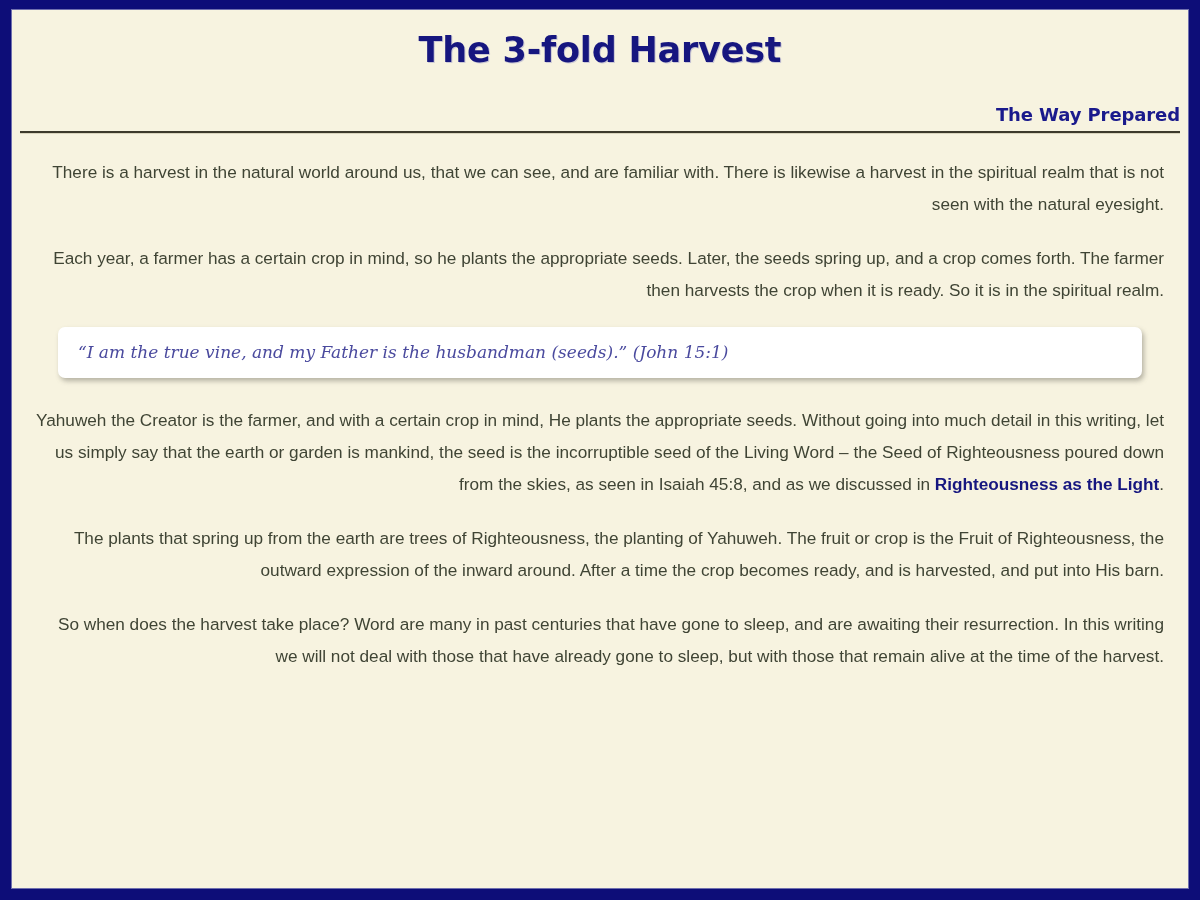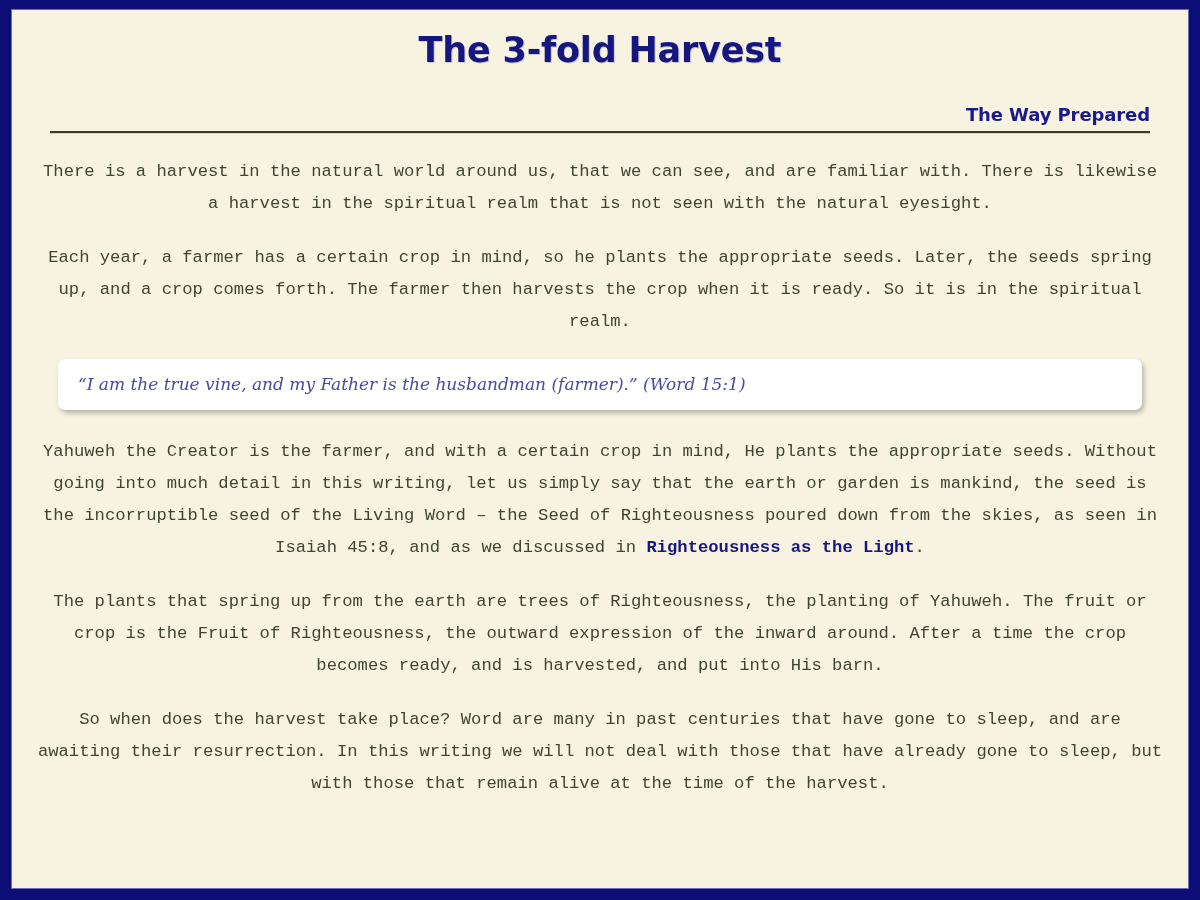--- a/index.html
+++ b/index.html
@@ -34,21 +34,21 @@
     height: 100%;
     background: #f7f3e0;
     box-sizing: border-box;
     padding: 0;
     box-shadow: 0 0 0 1px #6f6fae;
     overflow: hidden;
   }
 
   
   #doc-header {
-    padding: 0 38px;
+    padding: 0 8px;
   }
 
   #page-title {
     margin: 0;
     padding-top: 20px;
     text-align: center;
     font-family: "DejaVu Sans", sans-serif;
     font-size: 35px;
     font-weight: bold;
     color: #16167f;
@@ -76,25 +76,25 @@
   }
 
   
   #doc-body {
     padding: 0 24px;
   }
 
   .body-paragraph {
     margin: 0;
     padding-top: 22px;
-    font-family: Liberation Mono, monospace;
+    font-family: Liberation Sans, sans-serif;
     font-size: 17.2px;
     line-height: 32px;
     color: #3f4434;
-    text-align: center;
+    text-align: right;
   }
 
   .inline-link {
     color: #16167f;
     font-weight: bold;
     text-decoration: none;
   }
 
   
   .quote-box {
@@ -129,21 +129,21 @@
       <div id="header-rule"></div>
     </div>
 
     <div id="doc-body">
 
       <p class="body-paragraph">There is a harvest in the natural world around us, that we can see, and are familiar with. There is likewise a harvest in the spiritual realm that is not seen with the natural eyesight.</p>
 
       <p class="body-paragraph">Each year, a farmer has a certain crop in mind, so he plants the appropriate seeds. Later, the seeds spring up, and a crop comes forth. The farmer then harvests the crop when it is ready. So it is in the spiritual realm.</p>
 
       <div class="quote-box">
-        <p class="quote-text">“I am the true vine, and my Father is the husbandman (farmer).” (Word 15:1)</p>
+        <p class="quote-text">“I am the true vine, and my Father is the husbandman (seeds).” (John 15:1)</p>
       </div>
 
       <p class="body-paragraph"><span>Yahuweh the Creator is the farmer, and with a certain crop in mind, He plants the appropriate seeds. Without going into much detail in this writing, let us simply say that the earth or garden is mankind, the seed is the incorruptible seed of the Living Word – the Seed of Righteousness poured down from the skies, as seen in Isaiah 45:8, and as we discussed in </span><a class="inline-link" href="#">Righteousness as the Light</a><span>.</span></p>
 
       <p class="body-paragraph">The plants that spring up from the earth are trees of Righteousness, the planting of Yahuweh. The fruit or crop is the Fruit of Righteousness, the outward expression of the inward around. After a time the crop becomes ready, and is harvested, and put into His barn.</p>
 
       <p class="body-paragraph">So when does the harvest take place? Word are many in past centuries that have gone to sleep, and are awaiting their resurrection. In this writing we will not deal with those that have already gone to sleep, but with those that remain alive at the time of the harvest.</p>
 
 
     </div>

